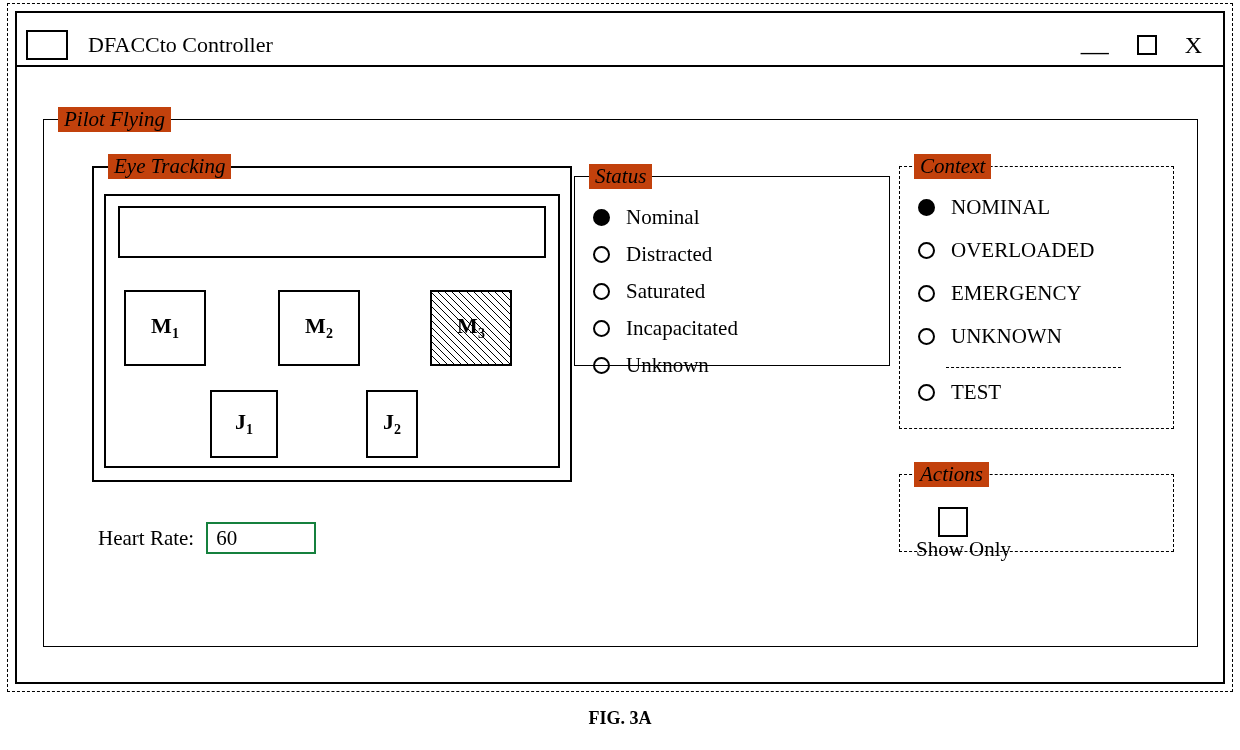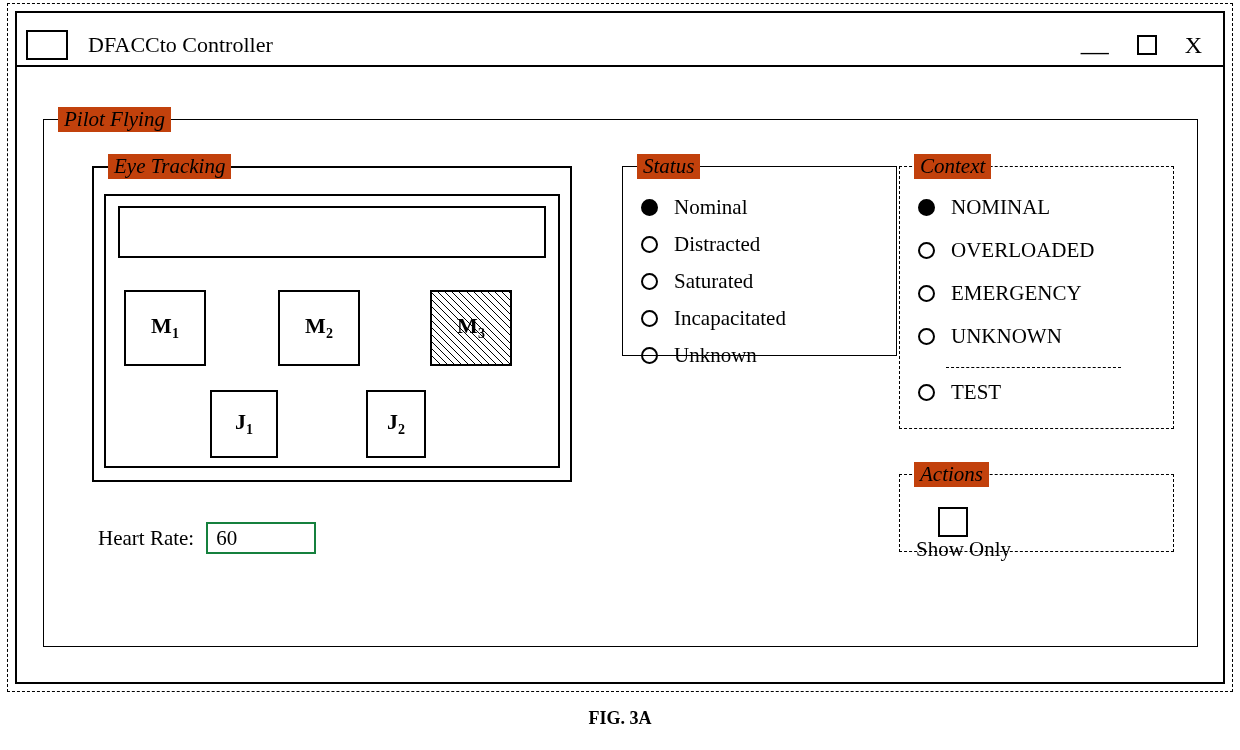--- a/index.html
+++ b/index.html
@@ -72,21 +72,21 @@
   .fs-dashed { border-style: dashed; }
   .fs > legend {
     font-size: 21px;
     padding: 0 6px;
     background: #c2410c;
     margin-left: 14px;
     font-style: italic;
   }
   .fs-pilot { left: 26px; top: 94px; width: 1155px; height: 540px; }
   .fs-eye   { left: 26px; top: 22px; width: 480px; height: 328px; border-width: 2px; margin-left: 22px; }
-  .fs-status{ left: 530px; top: 22px; width: 275px; height: 202px; margin-left: 48px; }
+  .fs-status{ left: 530px; top: 32px; width: 316px; height: 202px; }
   .fs-ctx   { left: 855px; top: 22px; width: 275px; height: 275px; }
   .fs-act   { left: 855px; top: 330px; width: 275px; height: 90px; }
   
   .eye-outer {
     position: absolute;
     left: 10px; right: 10px; top: 15px; bottom: 12px;
     border: 2px solid #000;
   }
   .eye-wide {
     position: absolute;
@@ -98,21 +98,21 @@
     width: 82px; height: 76px;
     border: 2px solid #000;
     display: flex; align-items: center; justify-content: center;
     font-weight: bold; font-size: 22px;
   }
   .eye-box sub { font-size: 14px; }
   .m1 { left: 18px;  top: 94px; }
   .m2 { left: 172px; top: 94px; }
   .m3 { left: 324px; top: 94px; }
   .j1 { left: 104px; top: 194px; width: 68px; height: 68px; }
-  .j2 { left: 260px; top: 194px; width: 60px; height: 68px; }
+  .j2 { left: 260px; top: 194px; width: 52px; height: 68px; }
   .hatched {
     background-image: repeating-linear-gradient(45deg, #000 0 0.7px, #fff 0.7px 5px);
   }
   
   .hr-row {
     position: absolute;
     left: 54px; top: 390px;
     display: flex; align-items: center;
     font-size: 21px;
   }

